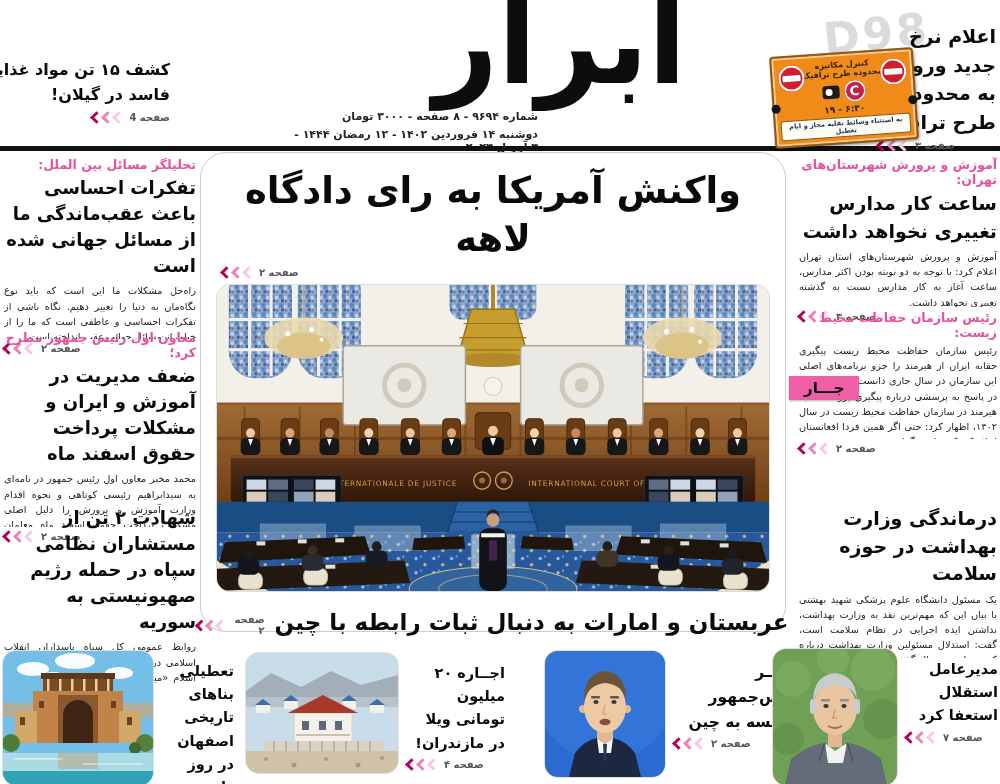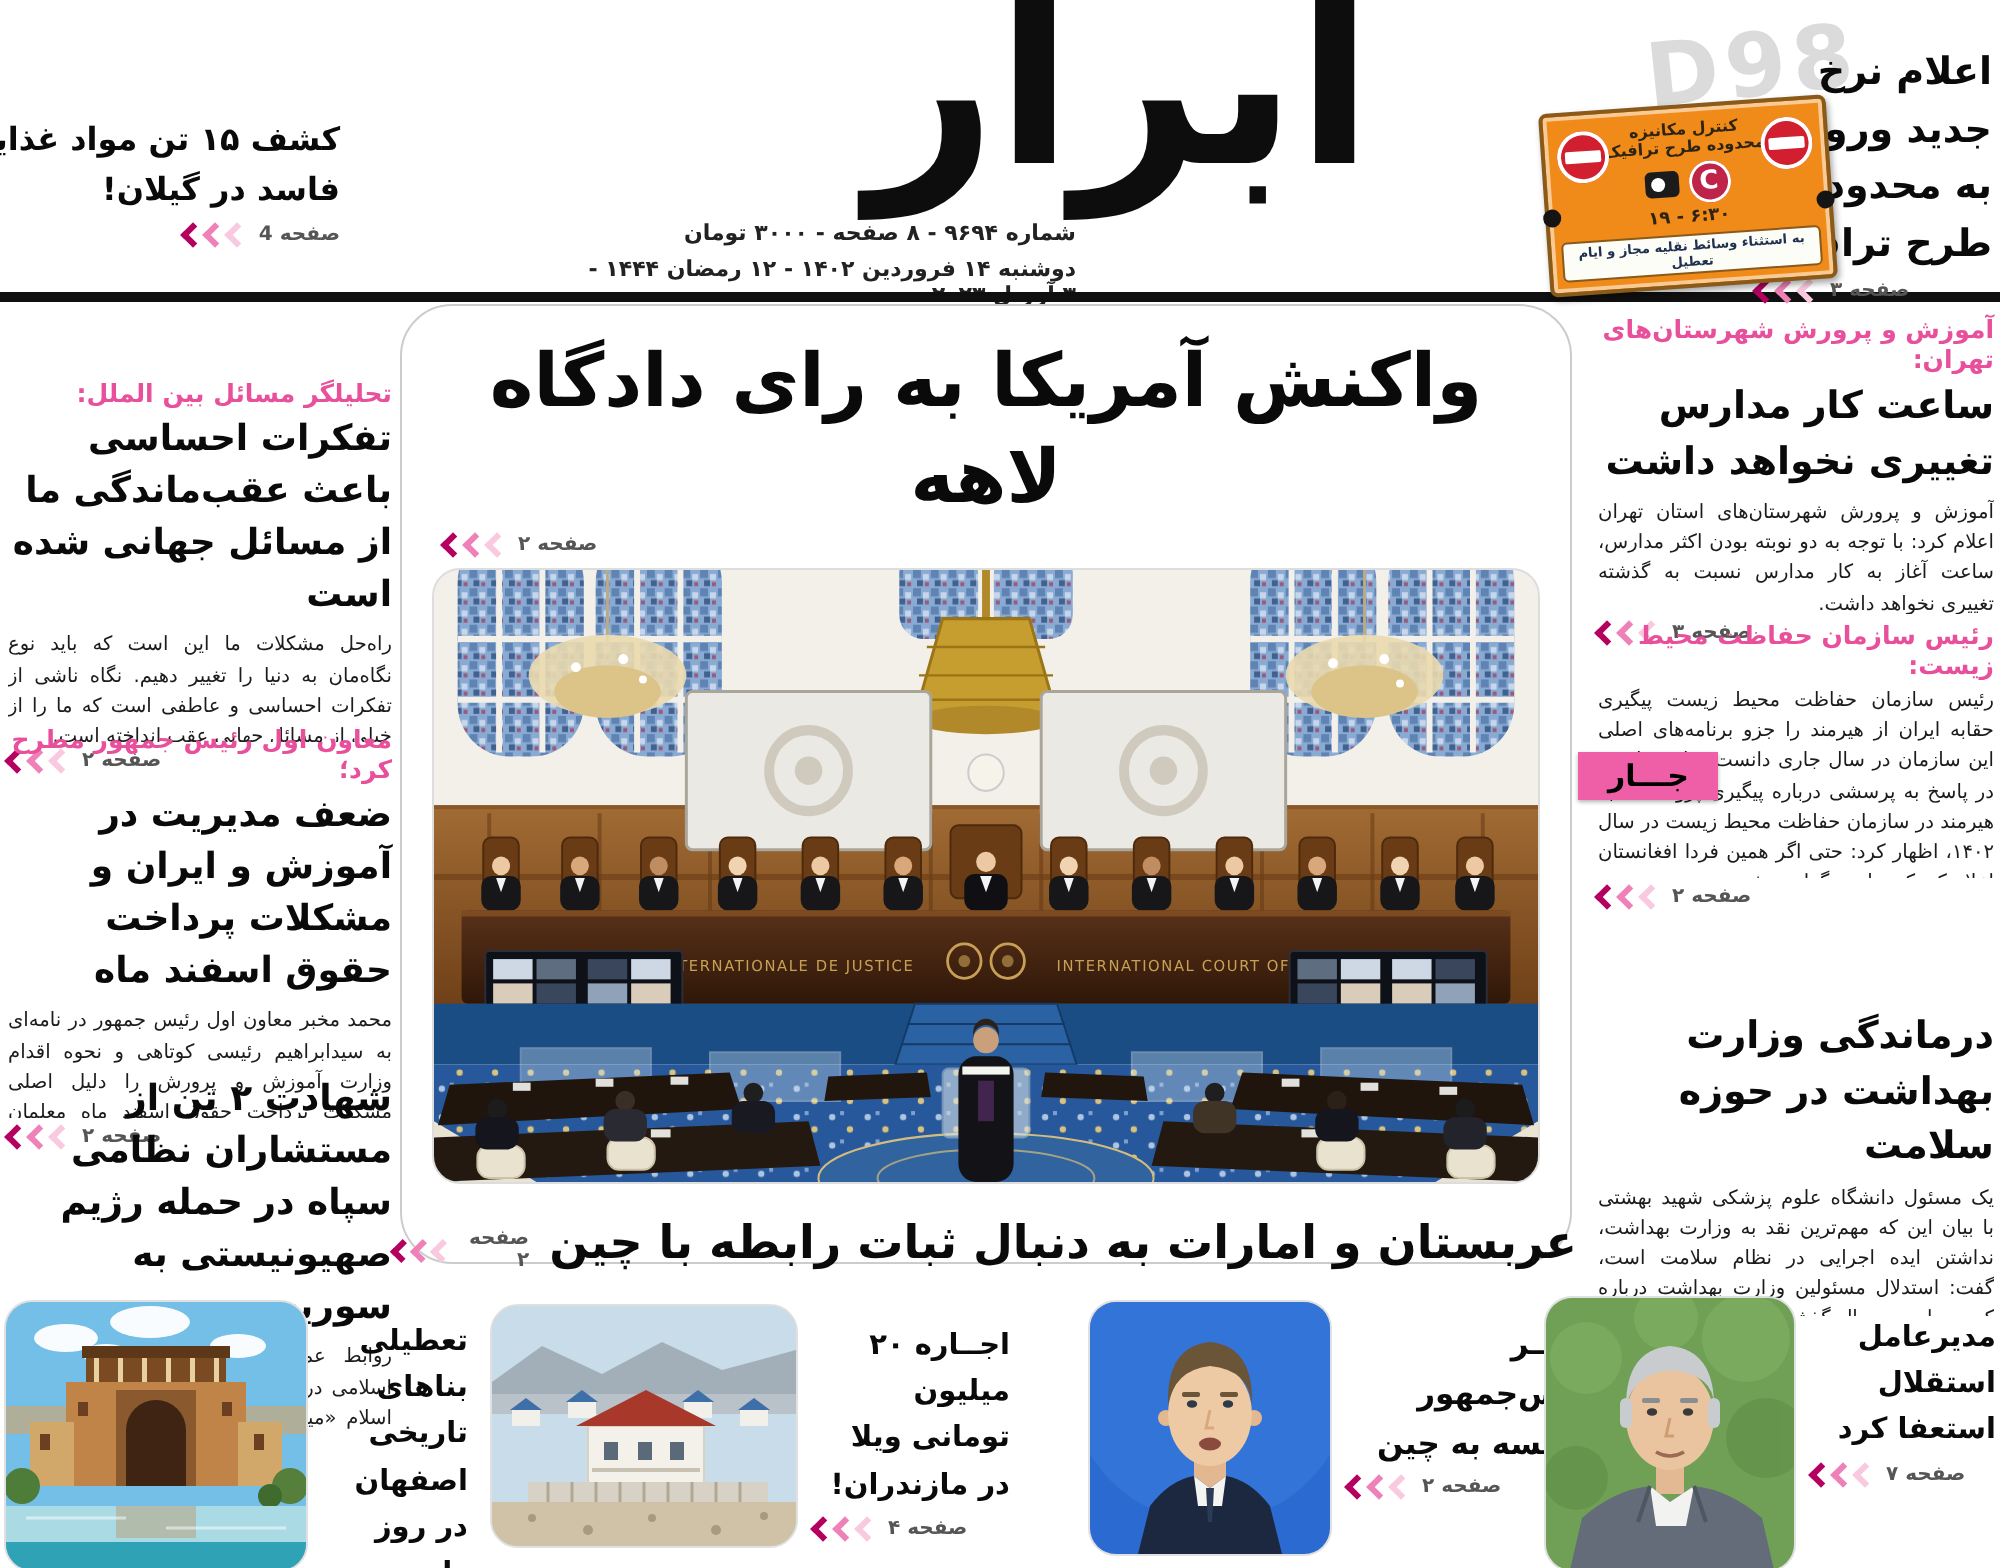--- a/index.html
+++ b/index.html
@@ -42,21 +42,21 @@
   .bolt{position:absolute;width:9px;height:9px;border-radius:50%;background:#141414;top:46px;}
   .bolt-l{left:-3px;} .bolt-r{right:-3px;}
   
   .mk{direction:ltr;display:flex;align-items:center;gap:2px;margin-top:4px;}
   .ch{width:6px;height:6px;border-left:3px solid;border-bottom:3px solid;transform:rotate(45deg);display:inline-block;}
   .c1{border-color:#b4005f;} .c2{border-color:#ee82b8;} .c3{border-color:#f9c9e0;}
   .pgt{font-size:10px;font-weight:700;color:#555;margin-left:4px;direction:rtl;}
   .mk-end{justify-content:flex-end;}
   
   .art{position:absolute;width:192px;}
-  .artL{left:4px;margin-top:32px;} .artR{right:3px;width:198px;}
+  .artL{left:4px;} .artR{right:3px;width:198px;}
   .a-l1{top:157px;} .a-l2{top:330px;} .a-l3{top:505px;}
   .a-r1{top:157px;} .a-r2{top:310px;} .a-r3{top:505px;}
   .kick{font-size:12.5px;font-weight:800;color:#e8509c;margin-bottom:3px;}
   .hl2{font-size:19px;font-weight:900;line-height:1.45;color:#0a0a0a;margin:0 0 4px 0;}
   .artL .hl2{font-size:18px;}
   .bd{font-size:9.8px;line-height:1.55;color:#1c1c1c;text-align:justify;overflow:hidden;margin:0;}
   .bd-l1{max-height:56px;} .bd-l2{max-height:56px;} .bd-l3{max-height:46px;}
   .bd-r1{max-height:58px;} .bd-r2{max-height:96px;} .bd-r3{max-height:66px;}
   .ribbon{position:absolute;left:-10px;top:66px;background:#ef5fa7;color:#000000;font-size:15px;
           font-weight:900;padding:3px 15px;box-shadow:0 1px 2px rgba(0,0,0,.3);letter-spacing:1px;z-index:4;}

